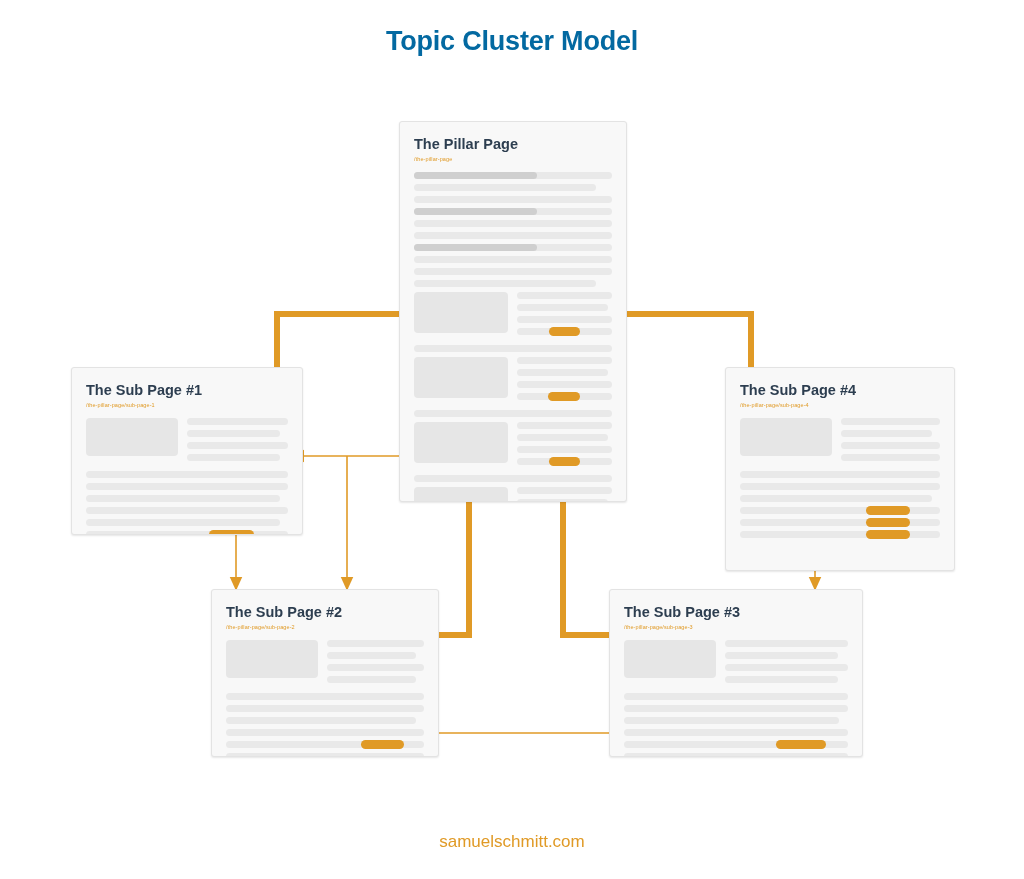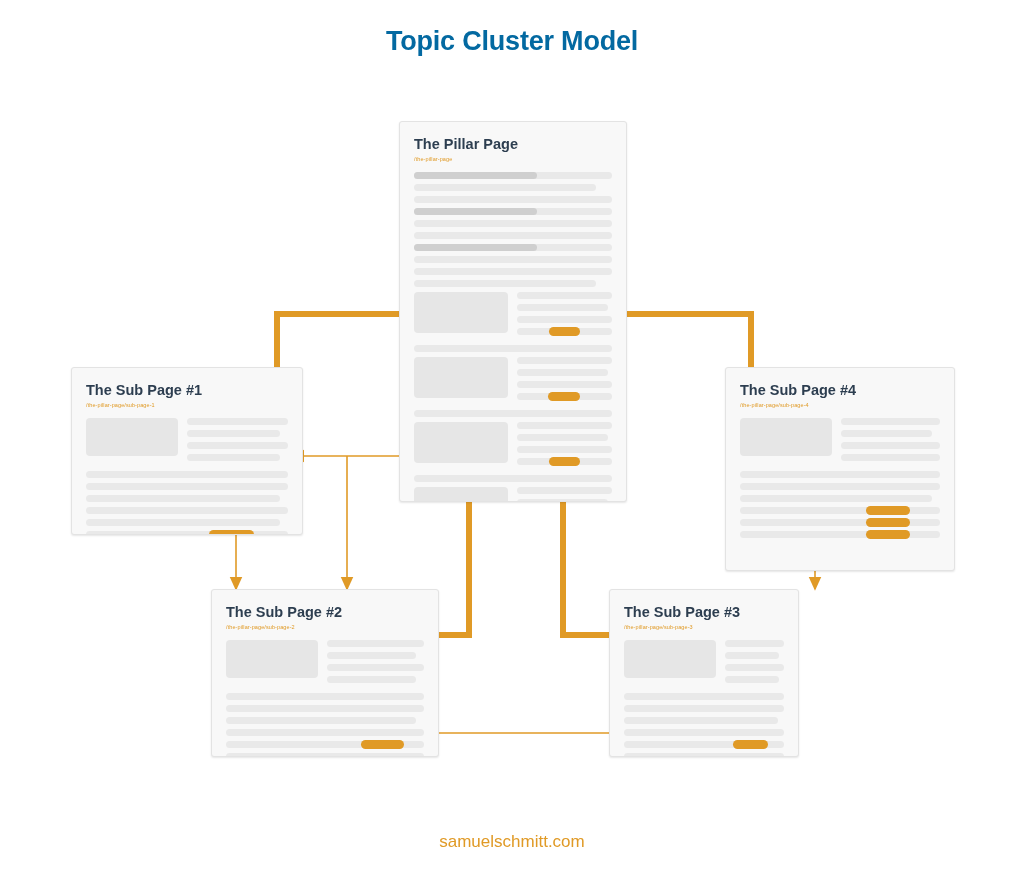--- a/index.html
+++ b/index.html
@@ -82,21 +82,21 @@
 
   
   #sub4{left:725px;top:367px;width:230px;height:204px;}
   #sub4 .thumb{width:92px;height:38px;}
 
   
   #sub2{left:199px;top:589px;width:228px;height:168px;margin-left:12px;}
   #sub2 .thumb{width:92px;height:38px;}
 
   
-  #sub3{left:609px;top:589px;width:190px;height:168px;}
+  #sub3{left:609px;top:589px;width:254px;height:168px;}
   #sub3 .thumb{width:92px;height:38px;}
 </style>
 </head>
 <body>
 
 <div class="stage">
 
   <div class="title">Topic Cluster Model</div>
 
   <svg class="wires" viewBox="0 0 1024 879" xmlns="http://www.w3.org/2000/svg">

